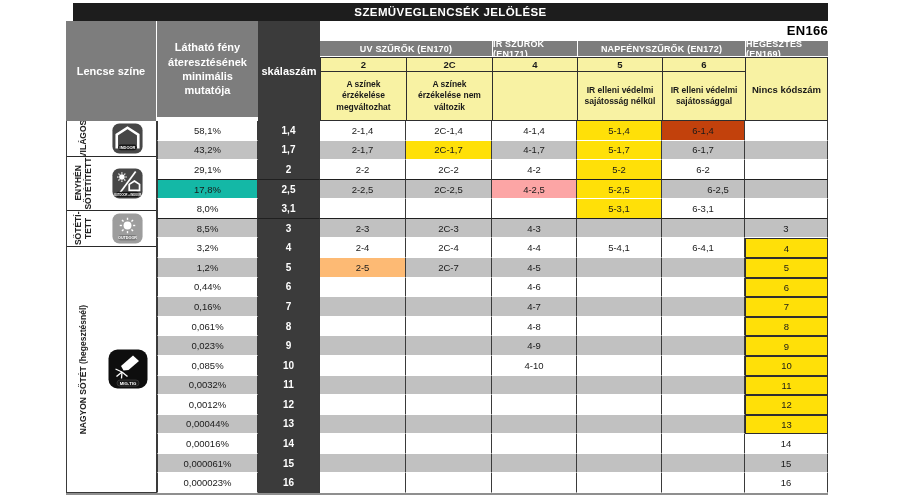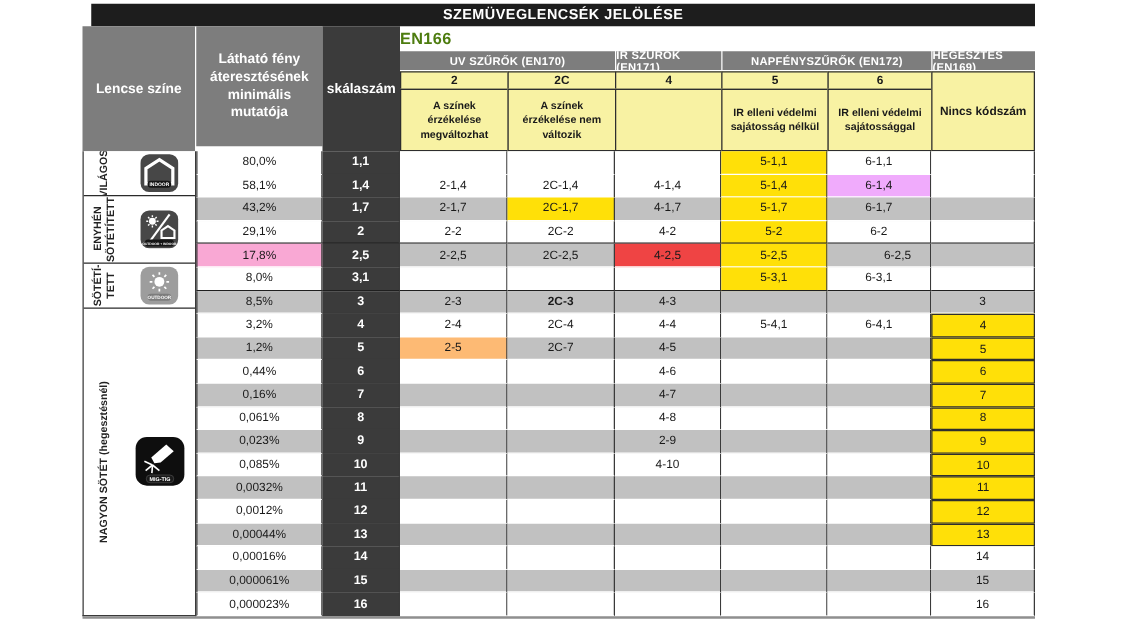--- a/index.html
+++ b/index.html
@@ -2,22 +2,22 @@
 <html><head>
 <meta charset="utf-8">
 <style>
   html,body{margin:0;padding:0;}
   body{width:900px;height:500px;position:relative;background:#ffffff;
        font-family:"Liberation Sans", sans-serif;color:#1a1a1a;overflow:hidden;}
   .abs{position:absolute;box-sizing:border-box;}
 
   .titlebar{left:73px;top:3px;width:755px;height:18px;background:#1d1d1d;color:#fff;
     font-weight:bold;font-size:11.5px;line-height:18px;text-align:center;letter-spacing:.4px;}
-  .en166{left:320px;top:21px;width:508px;height:20px;color:#4d7c0f;font-weight:bold;
-    font-size:13px;line-height:20px;text-align:left;letter-spacing:.3px;}
+  .en166{left:320px;top:21px;width:508px;height:20px;color:#000000;font-weight:bold;
+    font-size:13px;line-height:20px;text-align:right;letter-spacing:.3px;}
 
   .hdr{background:#7d7d7d;color:#fff;font-weight:bold;display:flex;align-items:center;
     justify-content:center;text-align:center;}
   .hdr-lens{left:66px;top:21px;width:90px;height:100px;font-size:11px;}
   .hdr-trans{left:157px;top:21px;width:101px;height:96px;font-size:11px;padding:0 8px;line-height:1.3;}
   .hdr-scale{left:258px;top:21px;width:62px;height:100px;background:#3b3b3b;font-size:11px;}
 
   .gbar{top:41px;height:15px;background:#7d7d7d;color:#fff;font-weight:bold;font-size:9px;
     display:flex;align-items:center;justify-content:center;letter-spacing:.2px;}
   .g-uv{left:320px;width:172px}.g-ir{left:493px;width:84px}
@@ -153,37 +153,27 @@
             <line x1="14" y1="23" x2="19.5" y2="27.5"></line>
           </g>
    <rect x="9" y="31" width="22" height="6.2" rx="3.1" fill="#1a1a1a" stroke="#4a4a4a" stroke-width="0.6"></rect>
    <text x="20" y="35.7" font-size="4.3" fill="#fff" text-anchor="middle" font-weight="bold">MIG-TIG</text>
         </svg>
       </div>
     </div>
   </div>
 <div class="abs" id="rows">
     <div class="row">
-      <div class="cell c-pct" style="width: 101px; background: rgb(255, 255, 255);">80,0%</div>
-      <div class="cell c-scale dark" style="width: 62px;">1,1</div>
-      <div class="cell c-uv2" style="width: 86px; background: rgb(255, 255, 255);"></div>
-      <div class="cell c-uv2c" style="width: 86px; background: rgb(255, 255, 255);"></div>
-      <div class="cell c-ir4" style="width: 85px; background: rgb(255, 255, 255);"></div>
-      <div class="cell c-nap5 hl" style="width: 85px; background: rgb(255, 224, 8);">5-1,1</div>
-      <div class="cell c-nap6" style="width: 83px; background: rgb(255, 255, 255);">6-1,1</div>
-      <div class="cell c-heg" style="width: 83px; background: rgb(255, 255, 255);"></div>
-    </div>
-    <div class="row">
       <div class="cell c-pct" style="width: 101px; background: rgb(255, 255, 255);">58,1%</div>
       <div class="cell c-scale dark" style="width: 62px;">1,4</div>
       <div class="cell c-uv2" style="width: 86px; background: rgb(255, 255, 255);">2-1,4</div>
       <div class="cell c-uv2c" style="width: 86px; background: rgb(255, 255, 255);">2C-1,4</div>
       <div class="cell c-ir4" style="width: 85px; background: rgb(255, 255, 255);">4-1,4</div>
       <div class="cell c-nap5 hl" style="width: 85px; background: rgb(255, 224, 8);">5-1,4</div>
-      <div class="cell c-nap6" style="width: 83px; background: #f0abfc;">6-1,4</div>
+      <div class="cell c-nap6" style="width: 83px; background: #c2410c;">6-1,4</div>
       <div class="cell c-heg" style="width: 83px; background: rgb(255, 255, 255);"></div>
     </div>
     <div class="row">
       <div class="cell c-pct" style="width: 101px; background: rgb(193, 193, 193);">43,2%</div>
       <div class="cell c-scale dark" style="width: 62px; text-align: right;">1,7</div>
       <div class="cell c-uv2" style="width: 86px; background: rgb(193, 193, 193);">2-1,7</div>
       <div class="cell c-uv2c hl" style="width: 86px; background: rgb(255, 224, 8);">2C-1,7</div>
       <div class="cell c-ir4" style="width: 85px; background: rgb(193, 193, 193);">4-1,7</div>
       <div class="cell c-nap5 hl" style="width: 85px; background: rgb(255, 224, 8);">5-1,7</div>
       <div class="cell c-nap6" style="width: 83px; background: rgb(193, 193, 193);">6-1,7</div>
@@ -193,44 +183,44 @@
       <div class="cell c-pct" style="width: 101px; background: rgb(255, 255, 255);">29,1%</div>
       <div class="cell c-scale dark" style="width: 62px;">2</div>
       <div class="cell c-uv2" style="width: 86px; background: rgb(255, 255, 255);">2-2</div>
       <div class="cell c-uv2c" style="width: 86px; background: rgb(255, 255, 255);">2C-2</div>
       <div class="cell c-ir4" style="width: 85px; background: rgb(255, 255, 255);">4-2</div>
       <div class="cell c-nap5 hl" style="width: 85px; background: rgb(255, 224, 8);">5-2</div>
       <div class="cell c-nap6" style="width: 83px; background: rgb(255, 255, 255);">6-2</div>
       <div class="cell c-heg" style="width: 83px; background: rgb(255, 255, 255);"></div>
     </div>
     <div class="row">
-      <div class="cell c-pct" style="width: 101px; background: #f9a8d4;">17,8%</div>
+      <div class="cell c-pct" style="width: 101px; background: #14b8a6;">17,8%</div>
       <div class="cell c-scale dark" style="width: 62px;">2,5</div>
       <div class="cell c-uv2" style="width: 86px; background: rgb(193, 193, 193);">2-2,5</div>
       <div class="cell c-uv2c" style="width: 86px; background: rgb(193, 193, 193);">2C-2,5</div>
-      <div class="cell c-ir4" style="width: 85px; background: #ef4444;">4-2,5</div>
+      <div class="cell c-ir4" style="width: 85px; background: #fca5a5;">4-2,5</div>
       <div class="cell c-nap5 hl" style="width: 85px; background: rgb(255, 224, 8);">5-2,5</div>
       <div class="cell c-nap6" style="width: 83px; background: rgb(193, 193, 193); padding-left: 30px;">6-2,5</div>
       <div class="cell c-heg" style="width: 83px; background: rgb(193, 193, 193);"></div>
     </div>
     <div class="row group-end">
       <div class="cell c-pct" style="width: 101px; background: rgb(255, 255, 255);">8,0%</div>
       <div class="cell c-scale dark" style="width: 62px;">3,1</div>
       <div class="cell c-uv2" style="width: 86px; background: rgb(255, 255, 255);"></div>
       <div class="cell c-uv2c" style="width: 86px; background: rgb(255, 255, 255);"></div>
       <div class="cell c-ir4" style="width: 85px; background: rgb(255, 255, 255);"></div>
       <div class="cell c-nap5 hl" style="width: 85px; background: rgb(255, 224, 8);">5-3,1</div>
       <div class="cell c-nap6" style="width: 83px; background: rgb(255, 255, 255);">6-3,1</div>
       <div class="cell c-heg" style="width: 83px; background: rgb(255, 255, 255);"></div>
     </div>
     <div class="row">
       <div class="cell c-pct" style="width: 101px; background: rgb(193, 193, 193);">8,5%</div>
       <div class="cell c-scale dark" style="width: 62px;">3</div>
       <div class="cell c-uv2" style="width: 86px; background: rgb(193, 193, 193);">2-3</div>
-      <div class="cell c-uv2c" style="width: 86px; background: rgb(193, 193, 193); font-weight: bold;">2C-3</div>
+      <div class="cell c-uv2c" style="width: 86px; background: rgb(193, 193, 193);">2C-3</div>
       <div class="cell c-ir4" style="width: 85px; background: rgb(193, 193, 193);">4-3</div>
       <div class="cell c-nap5" style="width: 85px; background: rgb(193, 193, 193);"></div>
       <div class="cell c-nap6" style="width: 83px; background: rgb(193, 193, 193);"></div>
       <div class="cell c-heg" style="width: 83px; background: rgb(193, 193, 193);">3</div>
     </div>
     <div class="row">
       <div class="cell c-pct" style="width: 101px; background: rgb(255, 255, 255);">3,2%</div>
       <div class="cell c-scale dark" style="width: 62px;">4</div>
       <div class="cell c-uv2" style="width: 86px; background: rgb(255, 255, 255);">2-4</div>
       <div class="cell c-uv2c" style="width: 86px; background: rgb(255, 255, 255);">2C-4</div>
@@ -277,21 +267,21 @@
       <div class="cell c-ir4" style="width: 85px; background: rgb(255, 255, 255);">4-8</div>
       <div class="cell c-nap5" style="width: 85px; background: rgb(255, 255, 255);"></div>
       <div class="cell c-nap6" style="width: 83px; background: rgb(255, 255, 255);"></div>
       <div class="cell c-heg hl" style="width: 83px; background: rgb(255, 224, 8);">8</div>
     </div>
     <div class="row">
       <div class="cell c-pct" style="width: 101px; background: rgb(193, 193, 193);">0,023%</div>
       <div class="cell c-scale dark" style="width: 62px;">9</div>
       <div class="cell c-uv2" style="width: 86px; background: rgb(193, 193, 193);"></div>
       <div class="cell c-uv2c" style="width: 86px; background: rgb(193, 193, 193);"></div>
-      <div class="cell c-ir4" style="width: 85px; background: rgb(193, 193, 193);">2-9</div>
+      <div class="cell c-ir4" style="width: 85px; background: rgb(193, 193, 193);">4-9</div>
       <div class="cell c-nap5" style="width: 85px; background: rgb(193, 193, 193);"></div>
       <div class="cell c-nap6" style="width: 83px; background: rgb(193, 193, 193);"></div>
       <div class="cell c-heg hl" style="width: 83px; background: rgb(255, 224, 8);">9</div>
     </div>
     <div class="row">
       <div class="cell c-pct" style="width: 101px; background: rgb(255, 255, 255);">0,085%</div>
       <div class="cell c-scale dark" style="width: 62px;">10</div>
       <div class="cell c-uv2" style="width: 86px; background: rgb(255, 255, 255);"></div>
       <div class="cell c-uv2c" style="width: 86px; background: rgb(255, 255, 255);"></div>
       <div class="cell c-ir4" style="width: 85px; background: rgb(255, 255, 255);">4-10</div>

